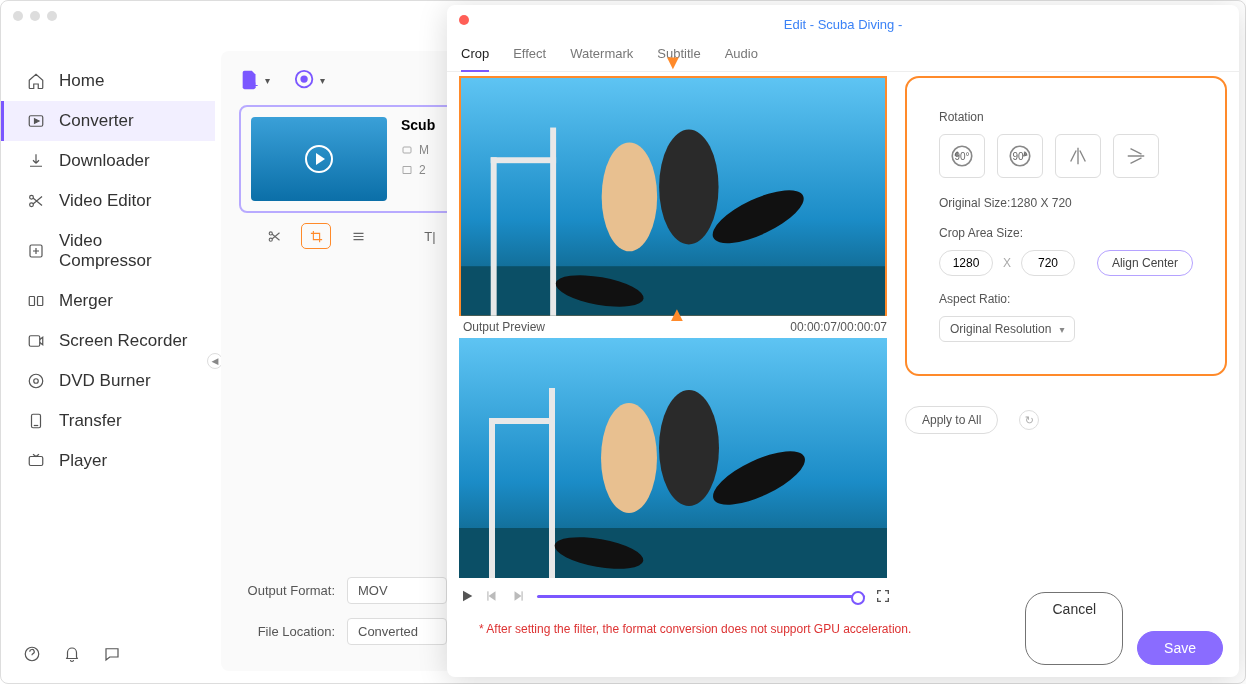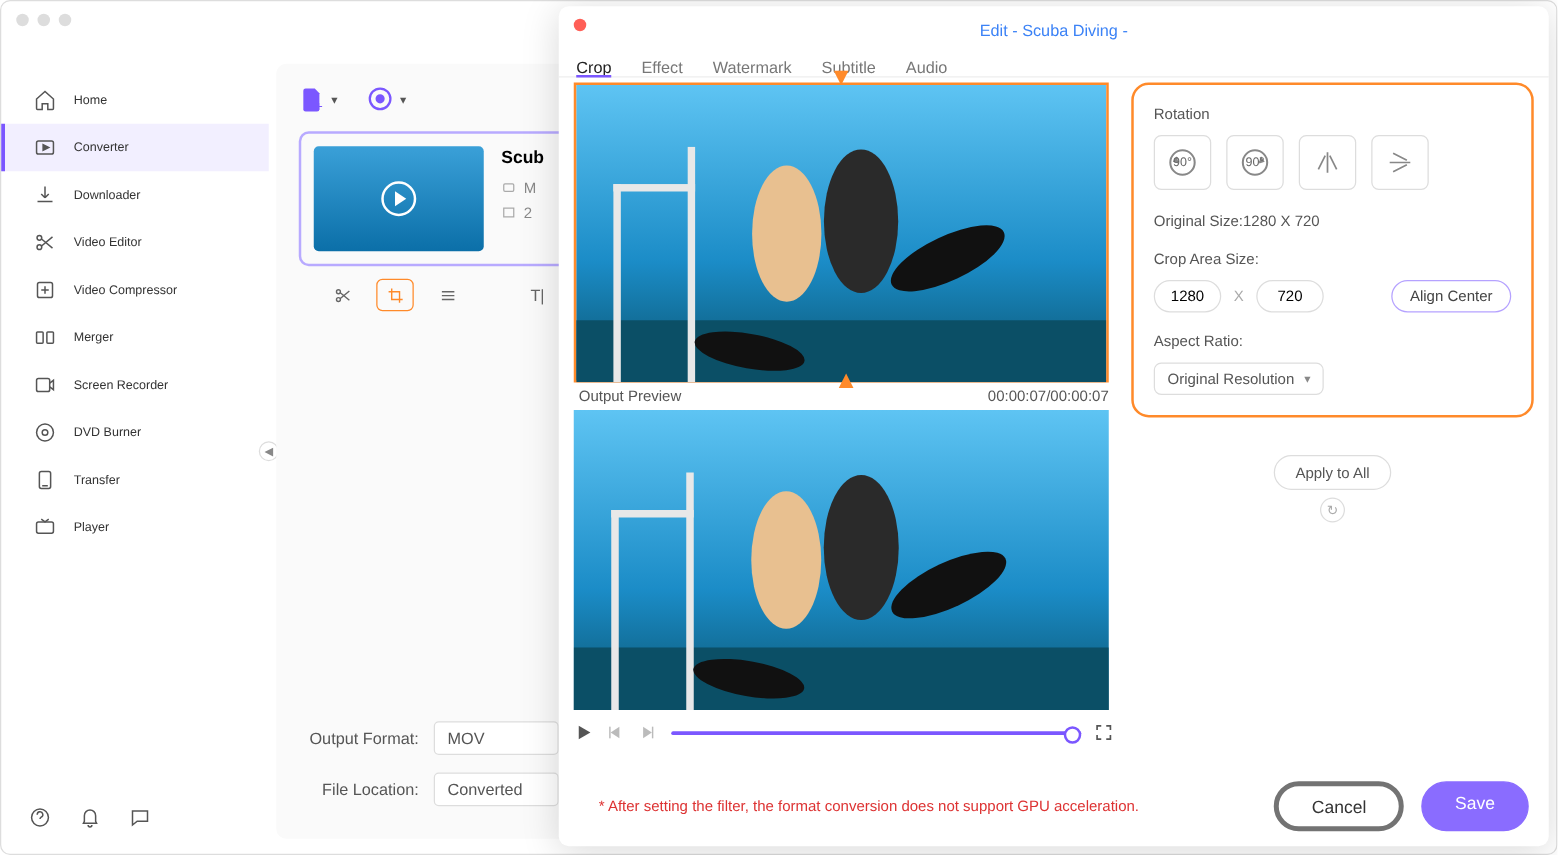--- a/index.html
+++ b/index.html
@@ -5,21 +5,21 @@
   * { box-sizing: border-box; margin: 0; padding: 0; font-family: -apple-system, BlinkMacSystemFont, "Segoe UI", sans-serif; }
   body { width: 1246px; height: 684px; background: #fff; position: relative; overflow: hidden; }
 
   
   .main-window { width: 1246px; height: 684px; background: #fff; border: 1px solid #ddd; border-radius: 8px; position: absolute; top: 0; left: 0; }
   .traffic-lights { position: absolute; top: 10px; left: 12px; display: flex; gap: 7px; }
   .tl { width: 10px; height: 10px; border-radius: 50%; background: #ddd; }
 
   
   .sidebar { position: absolute; left: 0; top: 32px; width: 214px; height: 620px; padding-top: 28px; }
-  .sidebar-item { display: flex; align-items: center; gap: 14px; padding: 10px 26px; font-size: 10px; color: #333; cursor: pointer; position: relative; }
+  .sidebar-item { display: flex; align-items: center; gap: 14px; padding: 10px 26px; font-size: 17px; color: #333; cursor: pointer; position: relative; }
   .sidebar-item.active { background: #f2efff; }
   .sidebar-item.active::before { content: ""; position: absolute; left: 0; top: 0; bottom: 0; width: 3px; background: #7b57ff; }
   .sidebar-item .ico { width: 18px; height: 18px; display: flex; align-items: center; justify-content: center; color: #555; }
   .sidebar-collapse { position: absolute; left: 206px; top: 352px; width: 16px; height: 16px; border-radius: 50%; background: #fff; border: 1px solid #ddd; display: flex; align-items: center; justify-content: center; font-size: 9px; color: #888; cursor: pointer; }
 
   
   .sidebar-bottom { position: absolute; left: 22px; bottom: 20px; display: flex; gap: 22px; color: #555; }
   .sidebar-bottom .ico { width: 18px; height: 18px; cursor: pointer; }
 
   
@@ -43,64 +43,64 @@
   .output-rows { position: absolute; left: 234px; bottom: 24px; font-size: 13px; color: #555; }
   .out-row { display: flex; align-items: center; gap: 12px; margin-bottom: 14px; }
   .out-label { width: 100px; text-align: right; }
   .out-box { border: 1px solid #ddd; border-radius: 4px; padding: 5px 10px; min-width: 100px; background: #fff; }
 
   
   .modal { position: absolute; left: 446px; top: 4px; width: 792px; height: 672px; background: #fff; border-radius: 8px; box-shadow: 0 4px 30px rgba(0,0,0,.15); }
   .modal-title { text-align: center; font-size: 13px; color: #3b82f6; padding-top: 12px; position: relative; }
   .modal-close { position: absolute; left: 12px; top: 10px; width: 10px; height: 10px; border-radius: 50%; background: #ff5f57; cursor: pointer; }
   .tabs { display: flex; gap: 24px; padding: 14px 14px 0 14px; font-size: 13px; color: #777; border-bottom: 1px solid #eee; }
-  .tab { cursor: pointer; position: relative; }
+  .tab { padding-bottom: 10px; cursor: pointer; position: relative; }
   .tab.active { color: #222; }
   .tab.active::after { content: ""; position: absolute; left: 0; right: 0; bottom: -1px; height: 2px; background: #7b57ff; }
   .arrow-top { position: absolute; left: 216px; top: 46px; color: #ff8a2a; font-size: 20px; pointer-events: none; }
 
   .editor-body { display: flex; padding: 0 12px; gap: 14px; height: 540px; }
   .preview-col { width: 432px; }
   .crop-pane { width: 428px; height: 240px; border: 2px solid #ff8a2a; position: relative; margin-top: 4px; background: linear-gradient(#5ec4f3 0%, #1b8cc7 60%, #0a536e 100%); }
   .arrow-bottom { position: absolute; left: 206px; bottom: -12px; color: #ff8a2a; font-size: 20px; }
   .divers { position: absolute; inset: 0; }
   .output-preview-label { display: flex; justify-content: space-between; font-size: 12px; color: #555; padding: 4px 4px; }
   .preview-pane { width: 428px; height: 240px; background: linear-gradient(#5ec4f3 0%, #1b8cc7 60%, #0a536e 100%); position: relative; }
 
   .player-bar { display: flex; align-items: center; gap: 10px; margin-top: 10px; }
   .pctrl { width: 16px; color: #555; cursor: pointer; }
   .pctrl.dim { color: #bbb; }
   .slider { flex: 1; height: 3px; background: #7b57ff; border-radius: 2px; position: relative; }
   .slider::after { content: ""; position: absolute; right: 0; top: -4px; width: 10px; height: 10px; background: #fff; border: 2px solid #7b57ff; border-radius: 50%; }
   .fullscreen { color: #555; cursor: pointer; }
 
   .settings-col { flex: 1; }
-  .settings-box { border: 2px solid #ff8a2a; border-radius: 14px; padding: 16px; margin-top: 4px; }
+  .settings-box { border: 2px solid #ff8a2a; border-radius: 14px; padding: 32px; margin-top: 4px; }
   .sec-label { font-size: 12px; color: #555; margin-bottom: 10px; }
   .rot-btns { display: flex; gap: 12px; margin-bottom: 18px; }
   .rot-btn { width: 46px; height: 44px; border: 1px solid #ddd; border-radius: 6px; display: flex; align-items: center; justify-content: center; font-size: 10px; color: #666; cursor: pointer; }
   .kv { font-size: 12px; color: #555; margin-bottom: 16px; display: flex; align-items: center; }
   .size-inputs { display: flex; align-items: center; gap: 10px; margin-bottom: 16px; }
   .num-in { width: 54px; padding: 5px 8px; border: 1px solid #ddd; border-radius: 14px; text-align: center; font-size: 12px; }
   .xsep { color: #aaa; font-size: 12px; }
   .align-btn { padding: 5px 14px; border: 1px solid #b5a2ff; border-radius: 14px; font-size: 12px; color: #444; cursor: pointer; }
   .select-box { border: 1px solid #ddd; border-radius: 6px; padding: 5px 10px; font-size: 12px; color: #555; display: inline-flex; align-items: center; gap: 8px; cursor: pointer; }
   .select-box::after { content: "▾"; font-size: 10px; color: #888; }
 
-  .apply-row { margin-top: 30px; display: flex; gap: 6px; align-items: center; flex-direction: column; }
+  .apply-row { margin-top: 30px; display: flex; gap: 21px; align-items: center; }
   .apply-btn { padding: 6px 16px; border: 1px solid #ddd; border-radius: 16px; font-size: 12px; color: #555; cursor: pointer; }
   .refresh-icon { width: 20px; height: 20px; border: 1px solid #ddd; border-radius: 50%; display: flex; align-items: center; justify-content: center; color: #aaa; font-size: 11px; cursor: pointer; }
 
   .warning { color: #d33; font-size: 12px; padding: 0 16px; }
 
   .modal-footer { position: absolute; bottom: 12px; right: 16px; left: 16px; display: flex; justify-content: space-between; align-items: center; }
   .foot-btns { display: flex; gap: 14px; }
   .btn { padding: 8px 26px; border-radius: 20px; font-size: 14px; cursor: pointer; }
-  .btn-cancel { background: #fff; border: 4px solid #737373; color: #333; }
-  .btn-save { background: #8a6cff; border: 1px solid #8a6cff; color: #fff; }
+  .btn-cancel { background: #fff; border: 1px solid #737373; color: #333; }
+  .btn-save { background: #8a6cff; border: 1px solid #8a6cff; color: #fff; margin-top: 39px; }
   svg { display: block; }
   .dot { position: absolute; top: 36px; left: 36px; width: 6px; height: 6px; border-radius: 50%; background: #ff3b30; }
 </style>
 </head>
 <body>
 
 <div class="main-window">
   <div class="traffic-lights">
     <div class="tl"></div>
     <div class="tl"></div>

